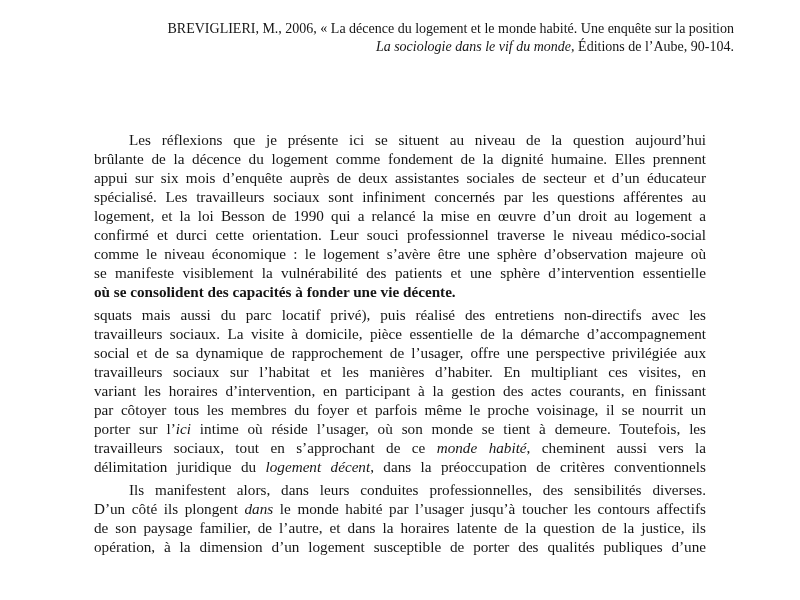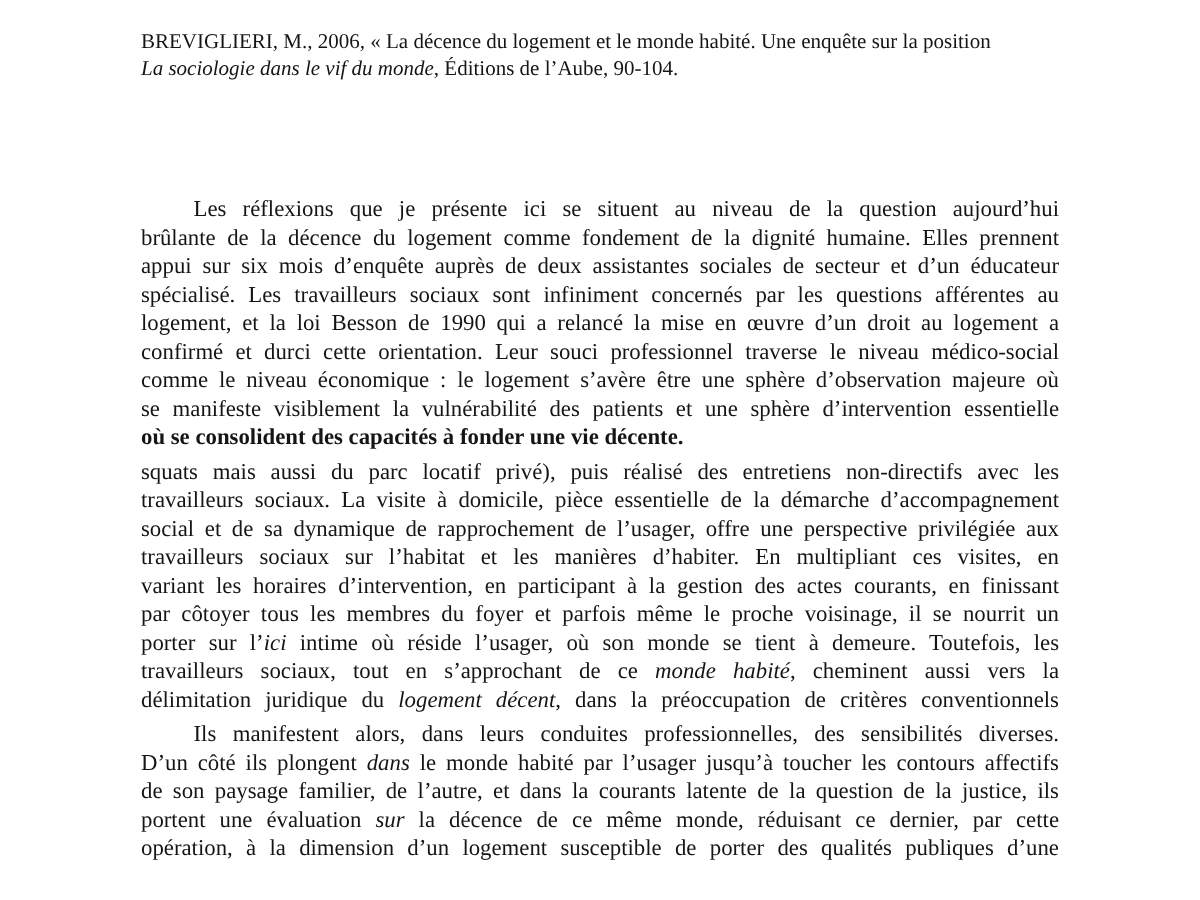--- a/index.html
+++ b/index.html
@@ -22,21 +22,21 @@
   .citation {
     position: absolute;
     left: 94px;
     top: 20px;
     width: 640px;
     font-size: 14px;
     line-height: 17.5px;
   }
   .citation .line {
     white-space: nowrap;
-    text-align: left;
+    text-align: right;
   }
   .body-text {
     position: absolute;
     left: 94px;
     top: 130px;
     width: 612px;
     font-size: 15.2px;
     line-height: 19px;
   }
   .paragraph {
@@ -83,18 +83,17 @@
         <div class="line"><span>travailleurs sociaux sur l’habitat et les manières d’habiter. En multipliant ces visites, en</span></div>
         <div class="line"><span>variant les horaires d’intervention, en participant à la gestion des actes courants, en finissant</span></div>
         <div class="line"><span>par côtoyer tous les membres du foyer et parfois même le proche voisinage, il se nourrit un</span></div>
         <div class="line"><span>porter sur l’</span><em>ici</em><span> intime où réside l’usager, où son monde se tient à demeure. Toutefois, les</span></div>
         <div class="line"><span>travailleurs sociaux, tout en s’approchant de ce </span><em>monde habité</em><span>, cheminent aussi vers la</span></div>
         <div class="line"><span>délimitation juridique du </span><em>logement décent</em><span>, dans la préoccupation de critères conventionnels</span></div>
       </div>
       <div class="paragraph">
         <div class="line indent"><span>Ils manifestent alors, dans leurs conduites professionnelles, des sensibilités diverses.</span></div>
         <div class="line"><span>D’un côté ils plongent </span><em>dans</em><span> le monde habité par l’usager jusqu’à toucher les contours affectifs</span></div>
-        <div class="line"><span>de son paysage familier, de l’autre, et dans la courants latente de la question de la justice, ils</span></div>
-        <div class="line"><span>portent une évaluation </span><em>sur</em><span> la décence de ce même monde, réduisant ce dernier, par cette</span></div>
+        <div class="line"><span>de son paysage familier, de l’autre, et dans la horaires latente de la question de la justice, ils</span></div>
         <div class="line"><span>opération, à la dimension d’un logement susceptible de porter des qualités publiques d’une</span></div>
       </div>
     </div>
 </div>
 
 </body></html>

